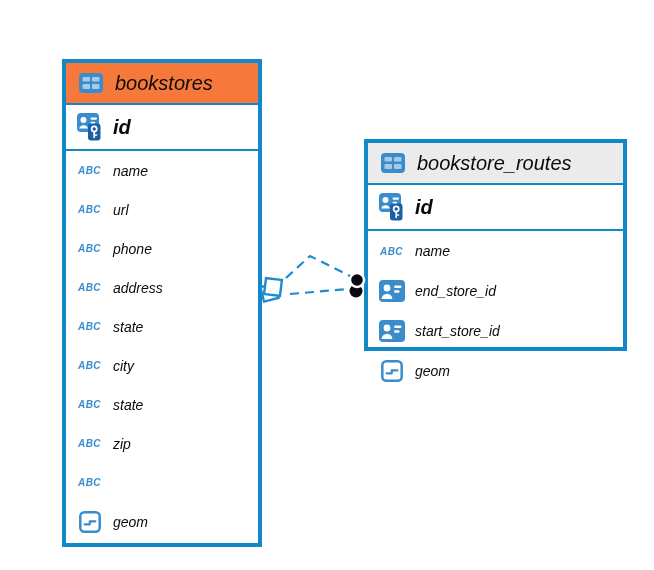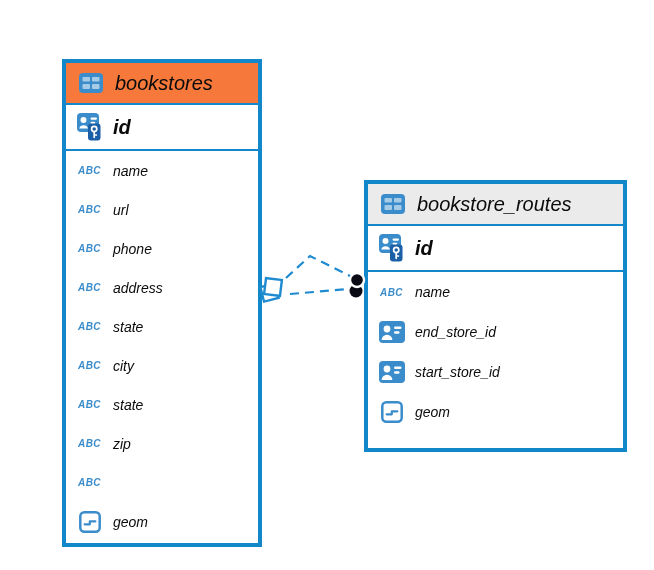--- a/index.html
+++ b/index.html
@@ -18,21 +18,21 @@
     background:var(--canvas-bg);
     font-family:"Liberation Sans", sans-serif;
     color:var(--text);
   }
   .db-table{
     position:absolute;background:#fff;
     border:4px solid var(--table-border);
     box-sizing:border-box;z-index:1;font-style:italic;
   }
   #table-bookstores{left:62px;top:59px;width:200px;height:488px;}
-  #table-routes{left:364px;top:139px;width:263px;height:272px;margin-top:41px;}
+  #table-routes{left:364px;top:139px;width:263px;height:212px;}
 
   .t-header{
     height:42px;display:flex;align-items:center;
     padding:0 9px;gap:9px;box-sizing:border-box;
     border-bottom:2px solid var(--table-border);
   }
   .t-header.orange{background:var(--bookstores-header-bg);}
   .t-header.gray{background:var(--routes-header-bg);}
   .t-title{font-size:20px;font-weight:400;white-space:nowrap;}
 

